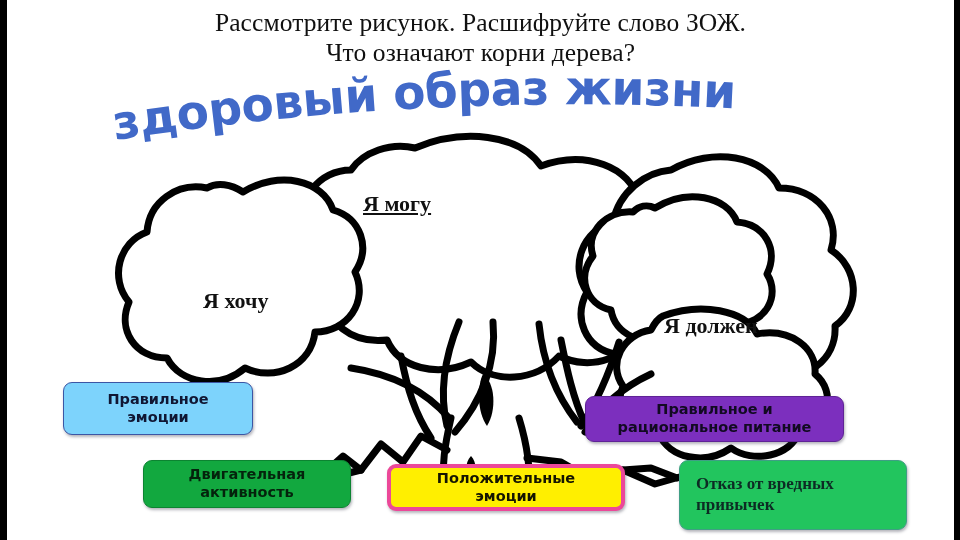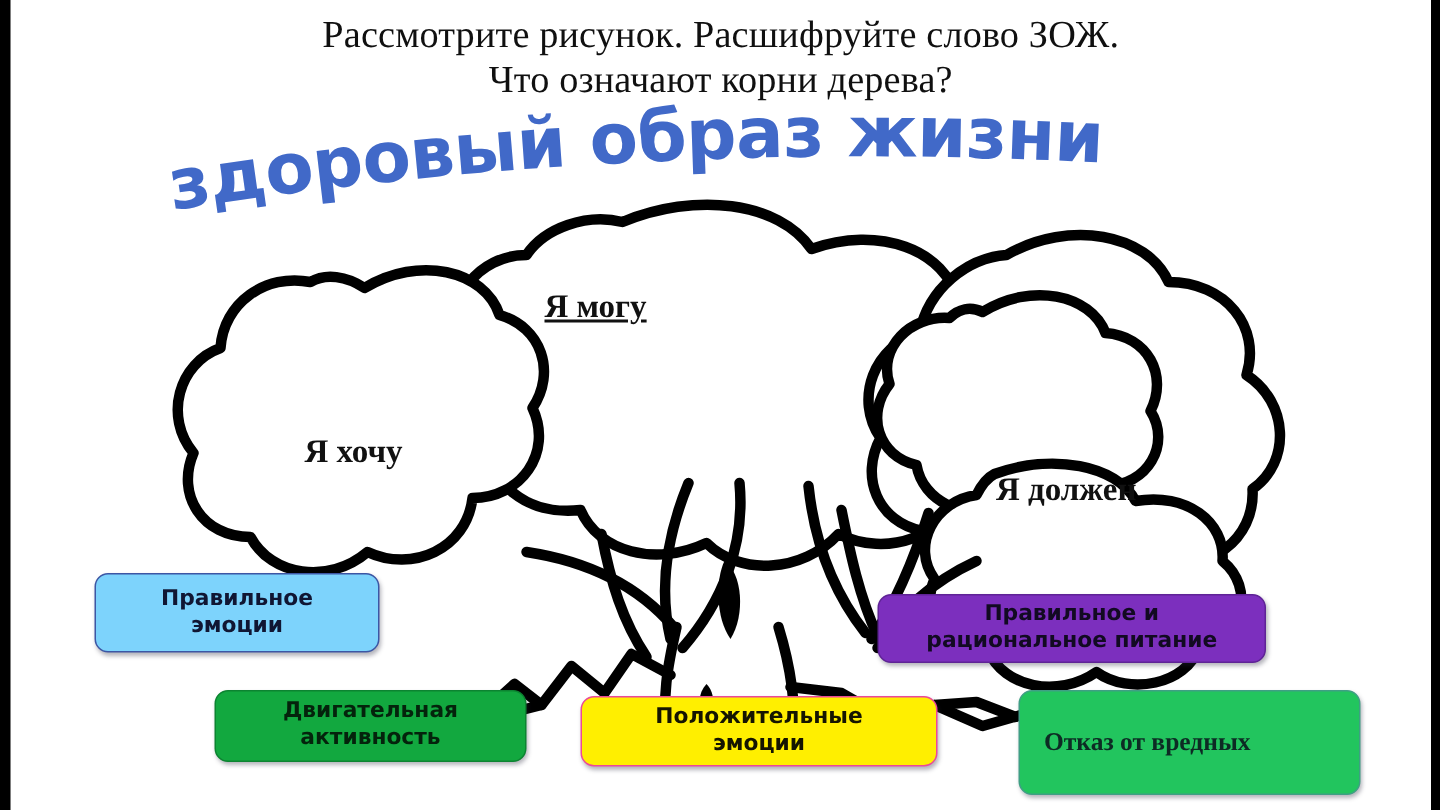--- a/index.html
+++ b/index.html
@@ -102,21 +102,21 @@
     font-family:"DejaVu Sans",sans-serif;
     font-size:14.5px;font-weight:700;
     border:1px solid #0c8431;
   }
   #box-emocii{
     left:380px;top:464px;width:238px;height:47px;
     background:#ffef00;
     color:#151500;
     font-family:"DejaVu Sans",sans-serif;
     font-size:14.5px;font-weight:700;
-    border:1px solid #ec4899;
+    border:4px solid #ec4899;
   }
   #box-otkaz{
     left:672px;top:460px;width:228px;height:70px;
     background:#22c55e;
     color:#0d2b24;
     font-family:"Liberation Serif",serif;
     font-size:17px;font-weight:700;
     border:1px solid #3f9f84;
     justify-content:flex-start;
     text-align:left;
@@ -255,16 +255,17 @@
   <div class="box" id="box-emocii">
     <span>
       <span class="boxline">Положительные</span>
       <span class="boxline">эмоции</span>
     </span>
   </div>
 
   <div class="box" id="box-otkaz">
     <span>
       <span class="boxline">Отказ от вредных</span>
+      <span class="boxline">привычек</span>
     </span>
   </div>
 
 </div>
 
 </body></html>

